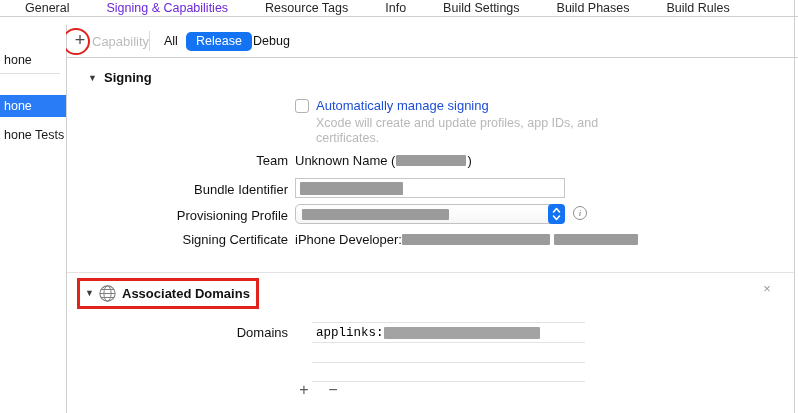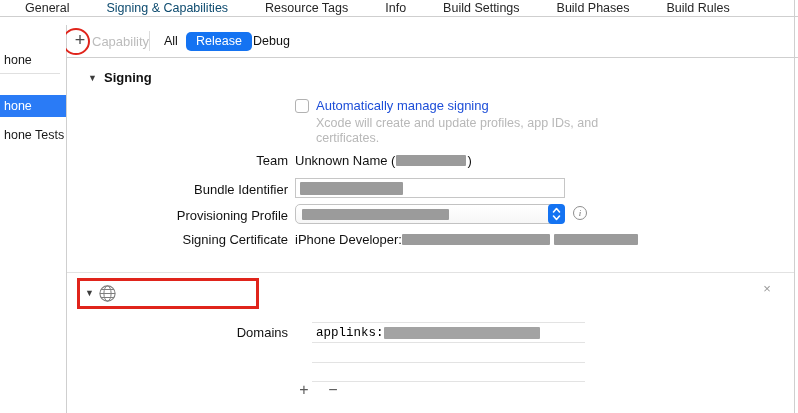--- a/index.html
+++ b/index.html
@@ -4,21 +4,21 @@
 <style>
   * { margin:0; padding:0; box-sizing:border-box; }
   html,body { width:798px; height:413px; background:#fff; font-family:"Liberation Sans", sans-serif; }
   #app { position:relative; width:798px; height:413px; overflow:hidden; background:#fff; color:#1a1a1a; }
 
   
   .tabbar { position:absolute; left:0; top:0; width:798px; height:17px;
             border-bottom:1px solid #cfcfcf; display:flex; align-items:center;
             padding-left:25px; gap:37px; font-size:12.5px; color:#262626; background:#fff; }
   .tab { white-space:nowrap; cursor:default; }
-  .tab.selected { color:#0c4a6e; }
+  .tab.selected { color:#6d28d9; }
 
   
   .vline-sidebar { position:absolute; left:66px; top:25px; width:1px; height:388px; background:#cfcfcf; }
   .vline-right   { position:absolute; left:794px; top:0; width:1px; height:413px; background:#cfcfcf; }
   .hline-toolbar { position:absolute; left:66px; top:57px; width:732px; height:1px; background:#cfcfcf; }
   .hline-section { position:absolute; left:67px; top:272px; width:727px; height:1px; background:#e2e2e2; }
 
   
   .cap-toolbar { position:absolute; left:67px; top:25px; width:727px; height:32px; background:#fff; }
   .plus-btn { position:absolute; left:70px; top:31px; width:20px; height:20px; font-size:18px;
@@ -153,20 +153,21 @@
   </div>
 
   <span class="tri" style="left:85px; top:288px;">▼</span>
   <svg class="globe" viewBox="0 0 17 17">
     <circle cx="8.5" cy="8.5" r="7.6" fill="none" stroke="#7e7e7e" stroke-width="1.1"></circle>
     <ellipse cx="8.5" cy="8.5" rx="3.6" ry="7.6" fill="none" stroke="#7e7e7e" stroke-width="1"></ellipse>
     <line x1="0.9" y1="8.5" x2="16.1" y2="8.5" stroke="#7e7e7e" stroke-width="1"></line>
     <line x1="2" y1="4.5" x2="15" y2="4.5" stroke="#7e7e7e" stroke-width="1"></line>
     <line x1="2" y1="12.5" x2="15" y2="12.5" stroke="#7e7e7e" stroke-width="1"></line>
   </svg>
+  <div class="section-head" style="left:122px; top:286px;">Associated Domains</div>
   <div class="red-rect"></div>
   <div class="close-x">×</div>
 
   <div class="flabel" style="top:325px;">Domains</div>
   <div class="dom-table">
     <div class="dom-row">
       <span>applinks:</span>
       <span class="redact" style="width:156px; height:12px; background:#a3a3a3;"></span>
     </div>
     <div class="dom-row">

